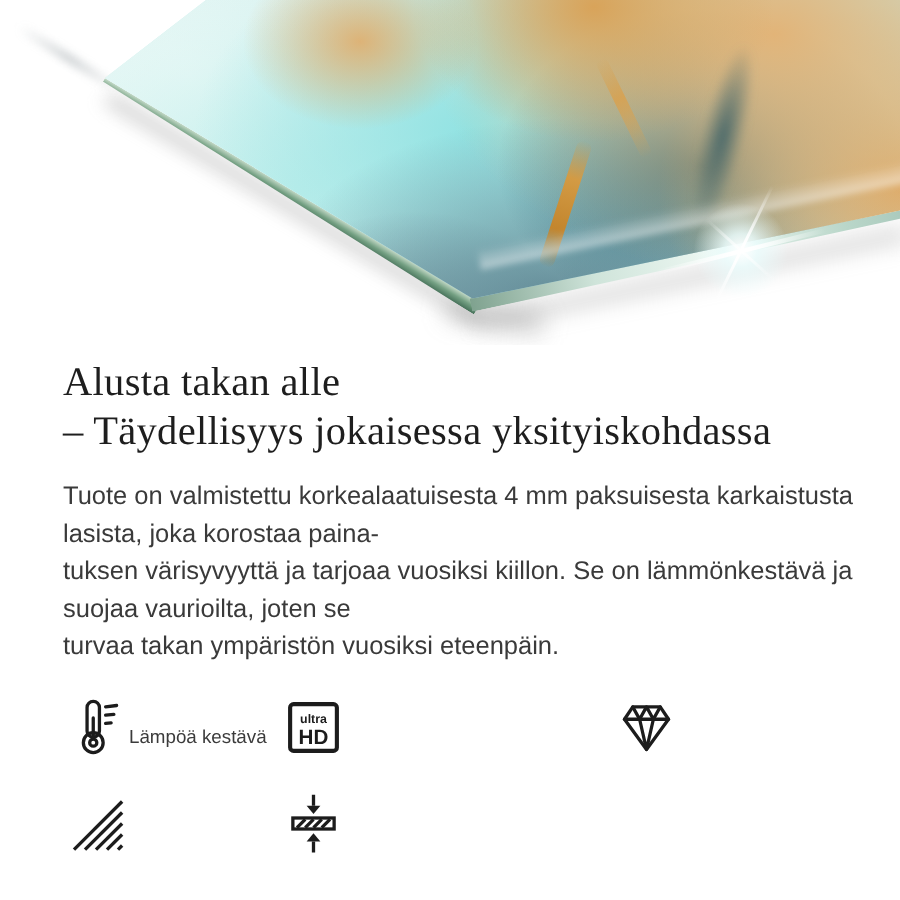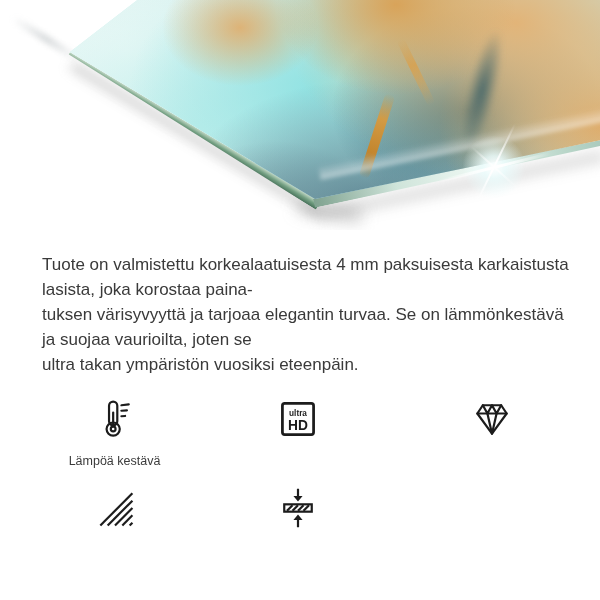--- a/index.html
+++ b/index.html
@@ -67,21 +67,21 @@
   .ray-b{left:-48px;top:-1px;width:96px;height:2px;transform:rotate(-64deg);}
   .ray-c{left:-30px;top:-1px;width:60px;height:2px;transform:rotate(42deg);opacity:.7;}
 
   
   .content{padding:8px 28px 0 42px;}
   .headline{font-family:"Liberation Serif","DejaVu Serif",serif;font-weight:400;
     color:#1e1e1e;font-size:27px;line-height:33px;letter-spacing:.2px;margin:0;}
   .para{margin-top:14px;font-size:17px;line-height:25px;color:#3a3a3a;}
 
   .features{margin-top:18px;display:grid;grid-template-columns:145px 222px 166px;row-gap:16px;}
-  .feature{display:flex;flex-direction:column;align-items:center;}
+  .feature{display:flex;align-items:center;}
   .icon-box{height:48px;display:flex;align-items:center;justify-content:center;}
   .feature svg{display:block;}
   .f-label{margin-top:11px;font-size:12.5px;color:#3b3b3b;white-space:nowrap;}
   .stroke{fill:none;stroke:#1c1c1c;stroke-width:2.4;stroke-linecap:round;stroke-linejoin:round;}
   .stroke-sq{fill:none;stroke:#1c1c1c;stroke-width:2.4;stroke-linecap:butt;}
   .fill{fill:#1c1c1c;stroke:none;}
   .uhd-small{font-family:"Liberation Sans",sans-serif;font-size:9px;font-weight:bold;fill:#1c1c1c;}
   .uhd-big{font-family:"Liberation Sans",sans-serif;font-size:15px;font-weight:bold;fill:#1c1c1c;}
 </style>
 </head>
@@ -102,25 +102,29 @@
   </div>
   <div class="sparkle">
     <div class="glow"></div>
     <div class="ray ray-a"></div>
     <div class="ray ray-b"></div>
     <div class="ray ray-c"></div>
   </div>
 </div>
 
 <div class="content">
+  <h1 class="headline">
+    <span>Alusta takan alle</span><br>
+    <span>– Täydellisyys jokaisessa yksityiskohdassa</span>
+  </h1>
 
   <div class="para">
     <div>Tuote on valmistettu korkealaatuisesta 4 mm paksuisesta karkaistusta lasista, joka korostaa paina-</div>
-    <div>tuksen värisyvyyttä ja tarjoaa elegantin turvaa. Se on lämmönkestävä ja suojaa vaurioilta, joten se</div>
-    <div>ultra takan ympäristön vuosiksi eteenpäin.</div>
+    <div>tuksen värisyvyyttä ja tarjoaa vuosiksi kiillon. Se on lämmönkestävä ja suojaa vaurioilta, joten se</div>
+    <div>turvaa takan ympäristön vuosiksi eteenpäin.</div>
   </div>
 
   <div class="features">
 
     <div class="feature">
       <div class="icon-box">
         <svg width="44" height="44" viewBox="0 0 48 48">
           <rect class="stroke" x="17.5" y="5" width="9" height="26" rx="4.5"></rect>
           <circle class="stroke" cx="22" cy="35" r="7.2"></circle>
           <circle class="stroke" cx="22" cy="35" r="2.6"></circle>

